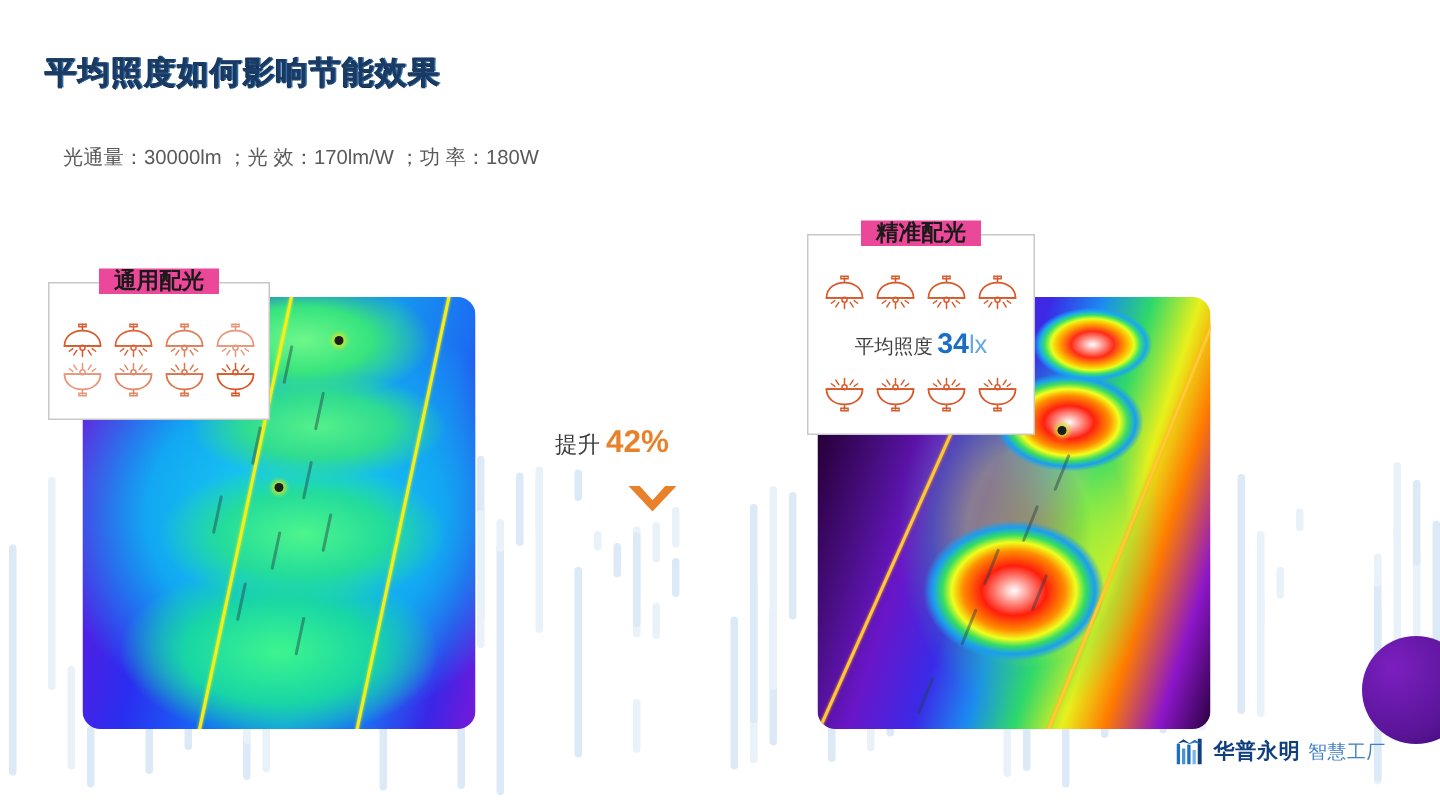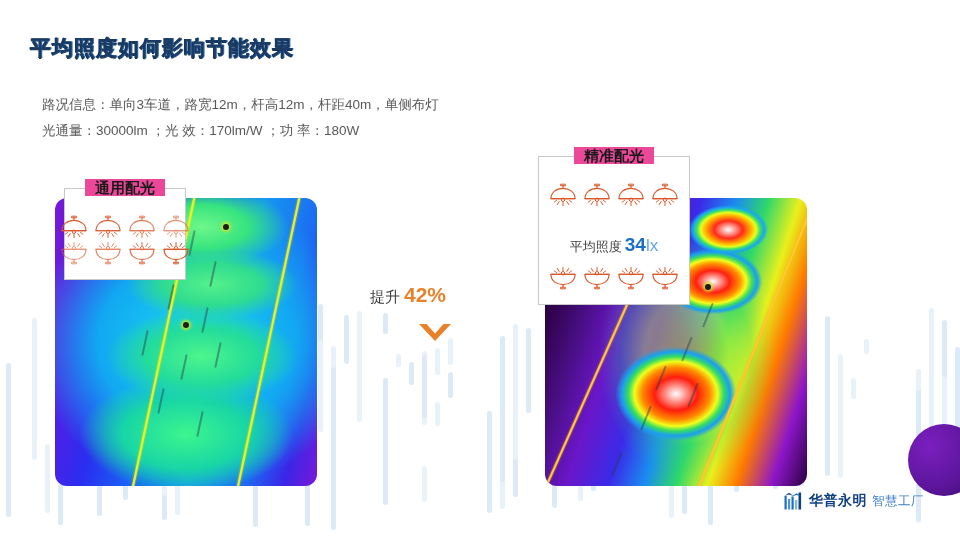--- a/index.html
+++ b/index.html
@@ -85,27 +85,27 @@
   }
   .dist-card .cap span.capbg {
     background:#ec4899; padding:0 10px;
   }
   .dist-card .body {
     position:relative; z-index:2; padding:16px 10px 14px;
   }
   .lamp-row { display:flex; justify-content:center; gap:4px; }
   .lamp { width:30px; height:26px; }
   .avg-row {
-    text-align:center; margin:26px 0 9px; white-space:nowrap;
+    text-align:center; margin:11px 0 9px; white-space:nowrap;
   }
   .avg-label { font-size:13px; color:#3d3d3d; }
   .avg-value { font-size:19px; font-weight:bold; color:#1a6fc4; margin-left:3px; }
   .avg-unit  { font-size:17px; color:#63a8e0; }
 
-  #card-left  { left:64px; top:178px; width:122px; }
+  #card-left  { left:32px; top:178px; width:148px; }
   #card-right { left:538px; top:146px; width:152px; }
 
   
   .uplift {
     position:absolute; left:370px; top:283px; z-index:6; white-space:nowrap;
   }
   .uplift .u-label { font-size:15px; color:#3d3d3d; }
   .uplift .u-value { font-size:21px; font-weight:bold; color:#e8822a; margin-left:4px; }
   .chevron {
     position:absolute; left:418px; top:322px; z-index:6;
@@ -243,21 +243,20 @@
     <div class="bar dim" style="left: 929px; top: 348.905px; height: 14.5823px;"></div>
     <div class="bar dim" style="left: 942px; top: 370.581px; height: 107.365px;"></div>
     <div class="bar" style="left: 942px; top: 320.142px; height: 56.5053px;"></div>
     <div class="bar" style="left: 955px; top: 347.147px; height: 107.474px;"></div>
   </div>
 <div id="corner-blob"></div>
 
 <div class="page-title">平均照度如何影响节能效果</div>
 
 <div class="spec-block">
-  <div class="spec-line">路况信息：单向3车道，路宽12m，杆高12m，杆距40m，单侧布灯</div>
   <div class="spec-line">光通量：30000lm   ；光  效：170lm/W  ；功  率：180W</div>
 </div>
 
 <div class="heatmap" id="heatmap-left">
   <div class="lane" style="left:41%; transform:rotate(12deg);"></div>
   <div class="lane" style="left:81%; transform:rotate(12deg);"></div>
   <div class="dash" style="left:37%; top:14%; height:9%; transform:rotate(12deg);"></div>
   <div class="dash" style="left:52%; top:11%; height:9%; transform:rotate(12deg);"></div>
   <div class="dash" style="left:60%; top:22%; height:9%; transform:rotate(12deg);"></div>
   <div class="dash" style="left:44%; top:30%; height:9%; transform:rotate(12deg);"></div>

